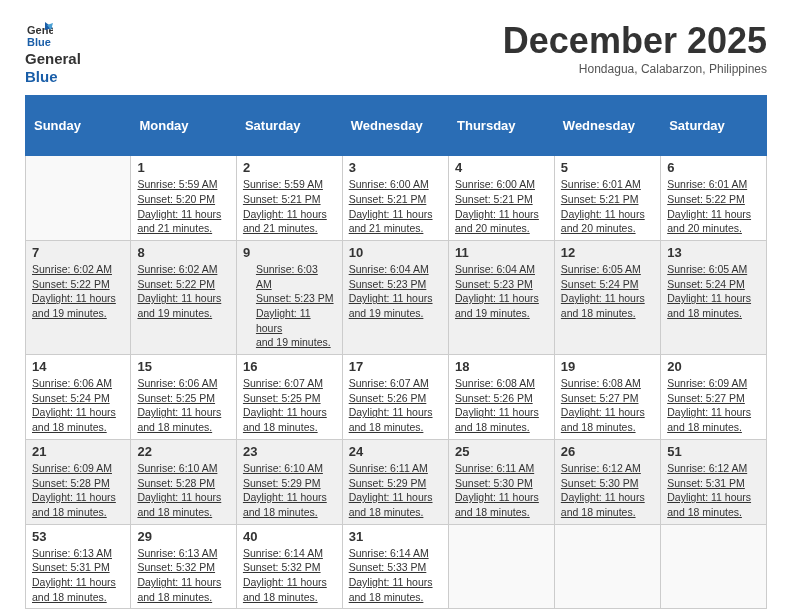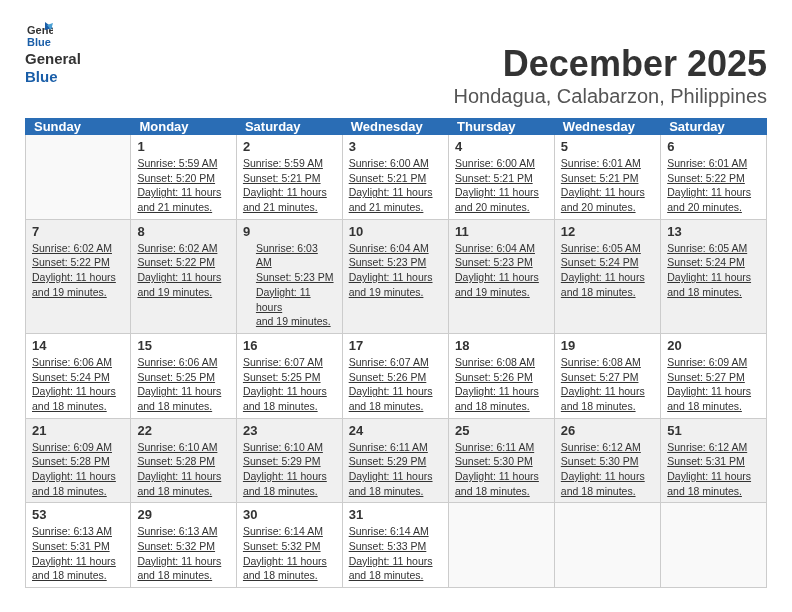--- a/index.html
+++ b/index.html
@@ -26,35 +26,34 @@
       align-items: center;
       gap: 4px;
     }
     .title-area {
       text-align: right;
     }
     .month-title {
       font-size: 36px;
       font-weight: bold;
       color: #333;
-      margin-top: 23px;
     }
     .location-title {
-      font-size: 20px;
+      font-size: 12px;
       color: #555;
     }
     .calendar {
       width: 100%;
       border-collapse: collapse;
       font-size: 11px;
     }
     .calendar th {
       background: #2a6db5;
       color: #fff;
-      padding: 0 8px;
+      padding: 22px 8px;
       text-align: left;
       font-size: 13px;
       font-weight: bold;
       border: 1px solid #2a6db5;
     }
     .calendar td {
       border: 1px solid #ccc;
       vertical-align: top;
       padding: 4px 6px;
       width: 107px;
@@ -325,21 +324,21 @@
 and 18 minutes.</div>
         </td>
         <td>
           <span class="day-num">29</span>
           <div class="day-info" style="white-space: pre-line;">Sunrise: 6:13 AM
 Sunset: 5:32 PM
 Daylight: 11 hours
 and 18 minutes.</div>
         </td>
         <td>
-          <span class="day-num">30</span>
+          <span class="day-num">40</span>
           <div class="day-info" style="white-space: pre-line;">Sunrise: 6:14 AM
 Sunset: 5:32 PM
 Daylight: 11 hours
 and 18 minutes.</div>
         </td>
         <td>
           <span class="day-num">31</span>
           <div class="day-info" style="white-space: pre-line;">Sunrise: 6:14 AM
 Sunset: 5:33 PM
 Daylight: 11 hours

